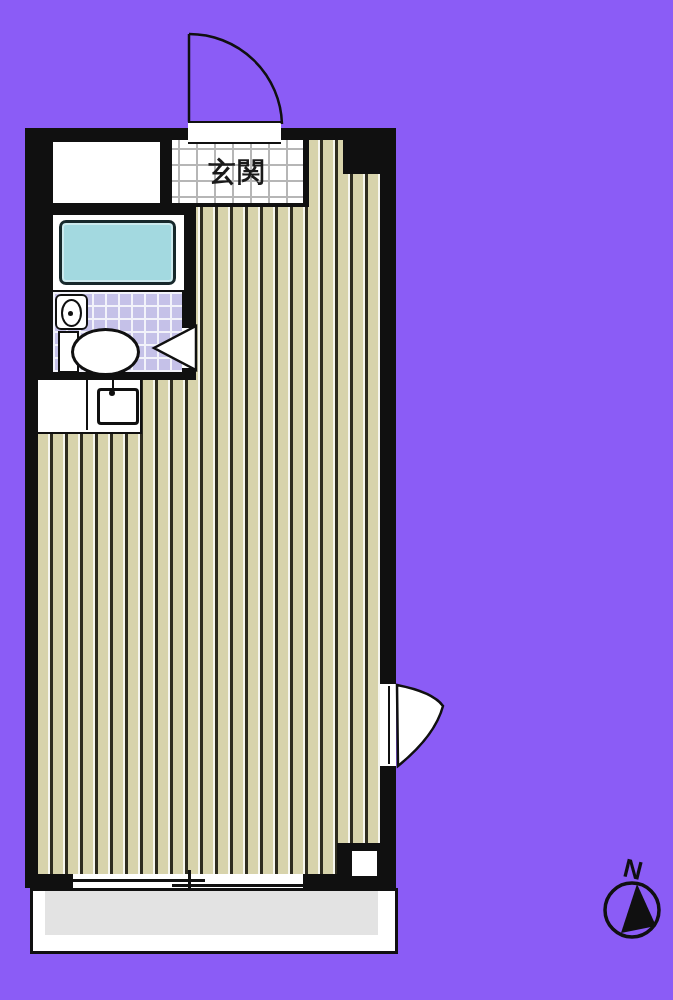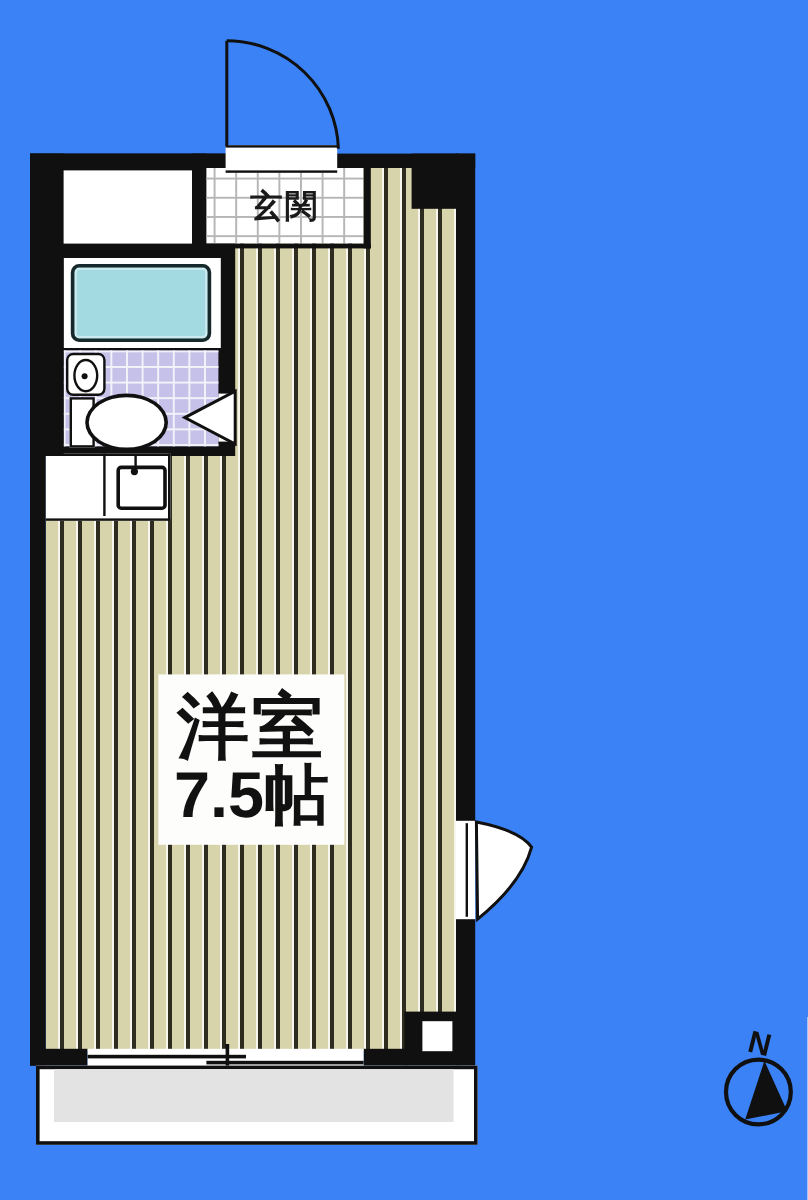--- a/index.html
+++ b/index.html
@@ -1,17 +1,17 @@
 <!DOCTYPE html>
 <html><head>
 <meta charset="utf-8">
 <style>
   html,body{margin:0;padding:0;background:#ffffff;}
   body{font-family:"Liberation Sans","DejaVu Sans",sans-serif;}
-  .canvas{position:relative;width:673px;height:1000px;background:#3b82f6;overflow:hidden;}
+  .canvas{position:relative;width:673px;height:1000px;background:#8b5cf6;overflow:hidden;}
   .abs{position:absolute;}
   .wall{background:#101010;}
   
   .floor{
     background:repeating-linear-gradient(90deg,
       #d7d3ab 0px, #d7d3ab 10px,
       #f6f6ee 10px, #f6f6ee 12px,
       #2e2c1f 12px, #2e2c1f 15px);
   }
   
@@ -113,24 +113,20 @@
   </svg>
 
   <div class="abs white-box" style="left:73px;top:874px;width:230px;height:16px;"></div>
   <div class="abs hline" style="left:73px;top:879px;width:132px;"></div>
   <div class="abs hline" style="left:172px;top:884px;width:131px;"></div>
   <div class="abs vline" style="left:188px;top:870px;height:26px;"></div>
 
   <div class="abs" style="left:30px;top:888px;width:362px;height:60px;background:#ffffff;border:3px solid #101010;"></div>
   <div class="abs" style="left:45px;top:891px;width:333px;height:44px;background:#e3e3e3;"></div>
 
-  <div class="abs room-label" style="left:132px;top:562px;width:155px;height:142px;">
-    <span class="l1">洋室</span>
-    <span class="l2">7.5帖</span>
-  </div>
 
   <svg class="abs" style="left:596px;top:848px;" width="74" height="104" viewBox="0 0 74 104">
     <text x="28" y="30" font-size="26" font-weight="bold" fill="#101010" font-family="Liberation Sans, DejaVu Sans, sans-serif" transform="rotate(14 36 20)">N</text>
     <circle cx="36" cy="62" r="27" fill="none" stroke="#101010" stroke-width="3.5"></circle>
     <polygon points="41,36 25,85 60,78" fill="#101010"></polygon>
   </svg>
 
 </div>
 
 </body></html>

